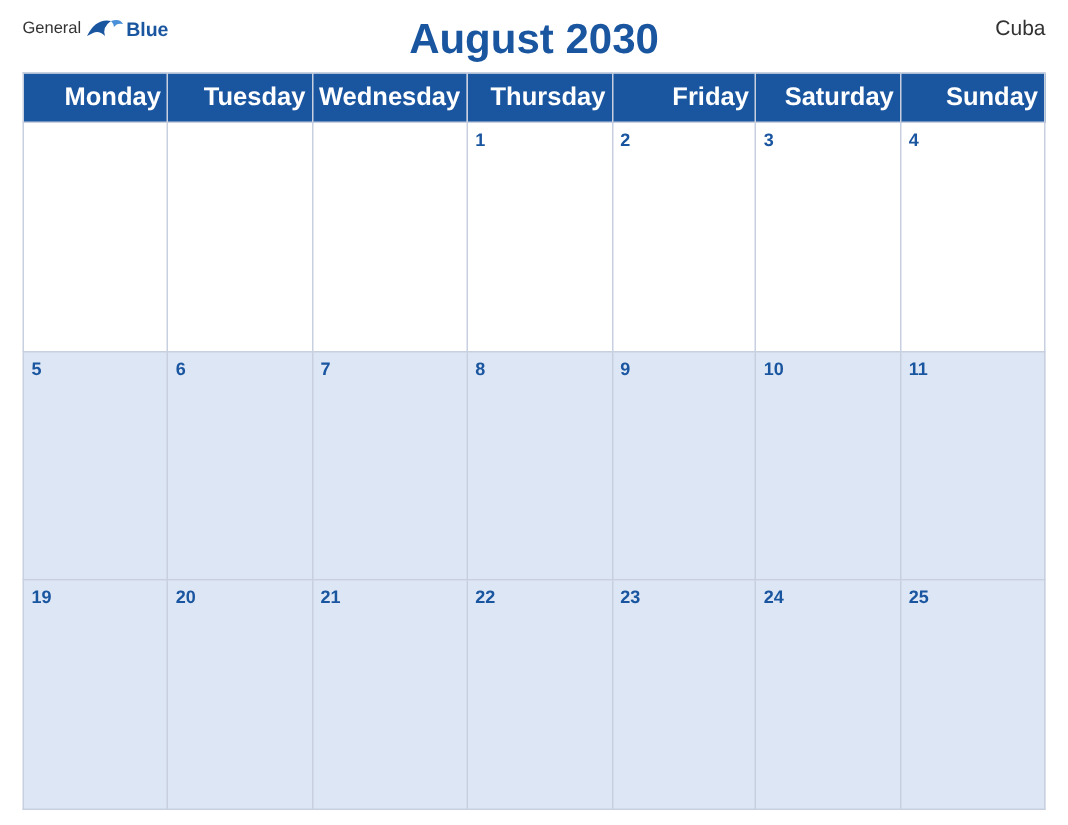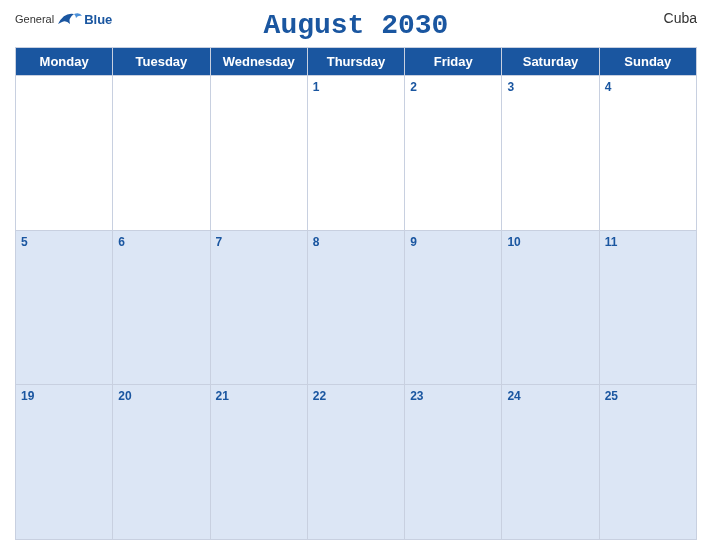--- a/index.html
+++ b/index.html
@@ -48,44 +48,43 @@
     .logo-bird {
       width: 28px;
       height: 18px;
     }
 
     .month-title {
       font-size: 28px;
       color: #1a56a0;
       font-weight: bold;
       text-align: center;
-      font-family: Liberation Mono, monospace;
     }
 
     .country-label {
       position: absolute;
       right: 0;
       top: 0;
       font-size: 14px;
       color: #333;
     }
 
     .calendar {
       width: 100%;
       border-collapse: collapse;
       flex: 1;
     }
 
     .calendar thead tr th {
       background-color: #1a56a0;
       color: #fff;
-      font-size: 13px;
+      font-size: 17px;
       font-weight: bold;
       padding: 6px 4px;
-      text-align: center;
+      text-align: right;
       border: 1px solid #c8d0e0;
     }
 
     .calendar tbody tr td {
       border: 1px solid #c8d0e0;
       vertical-align: top;
       width: calc(100% / 7);
       height: 72px;
       padding: 4px 5px;
       font-size: 12px;

